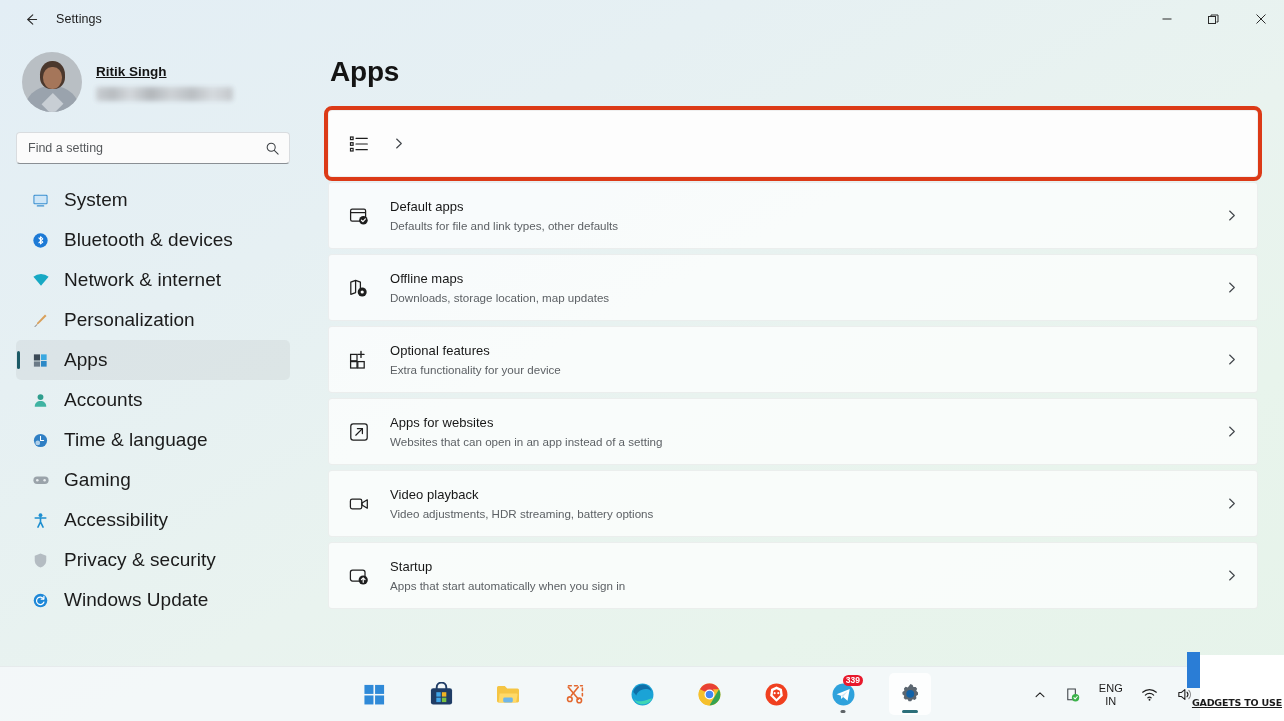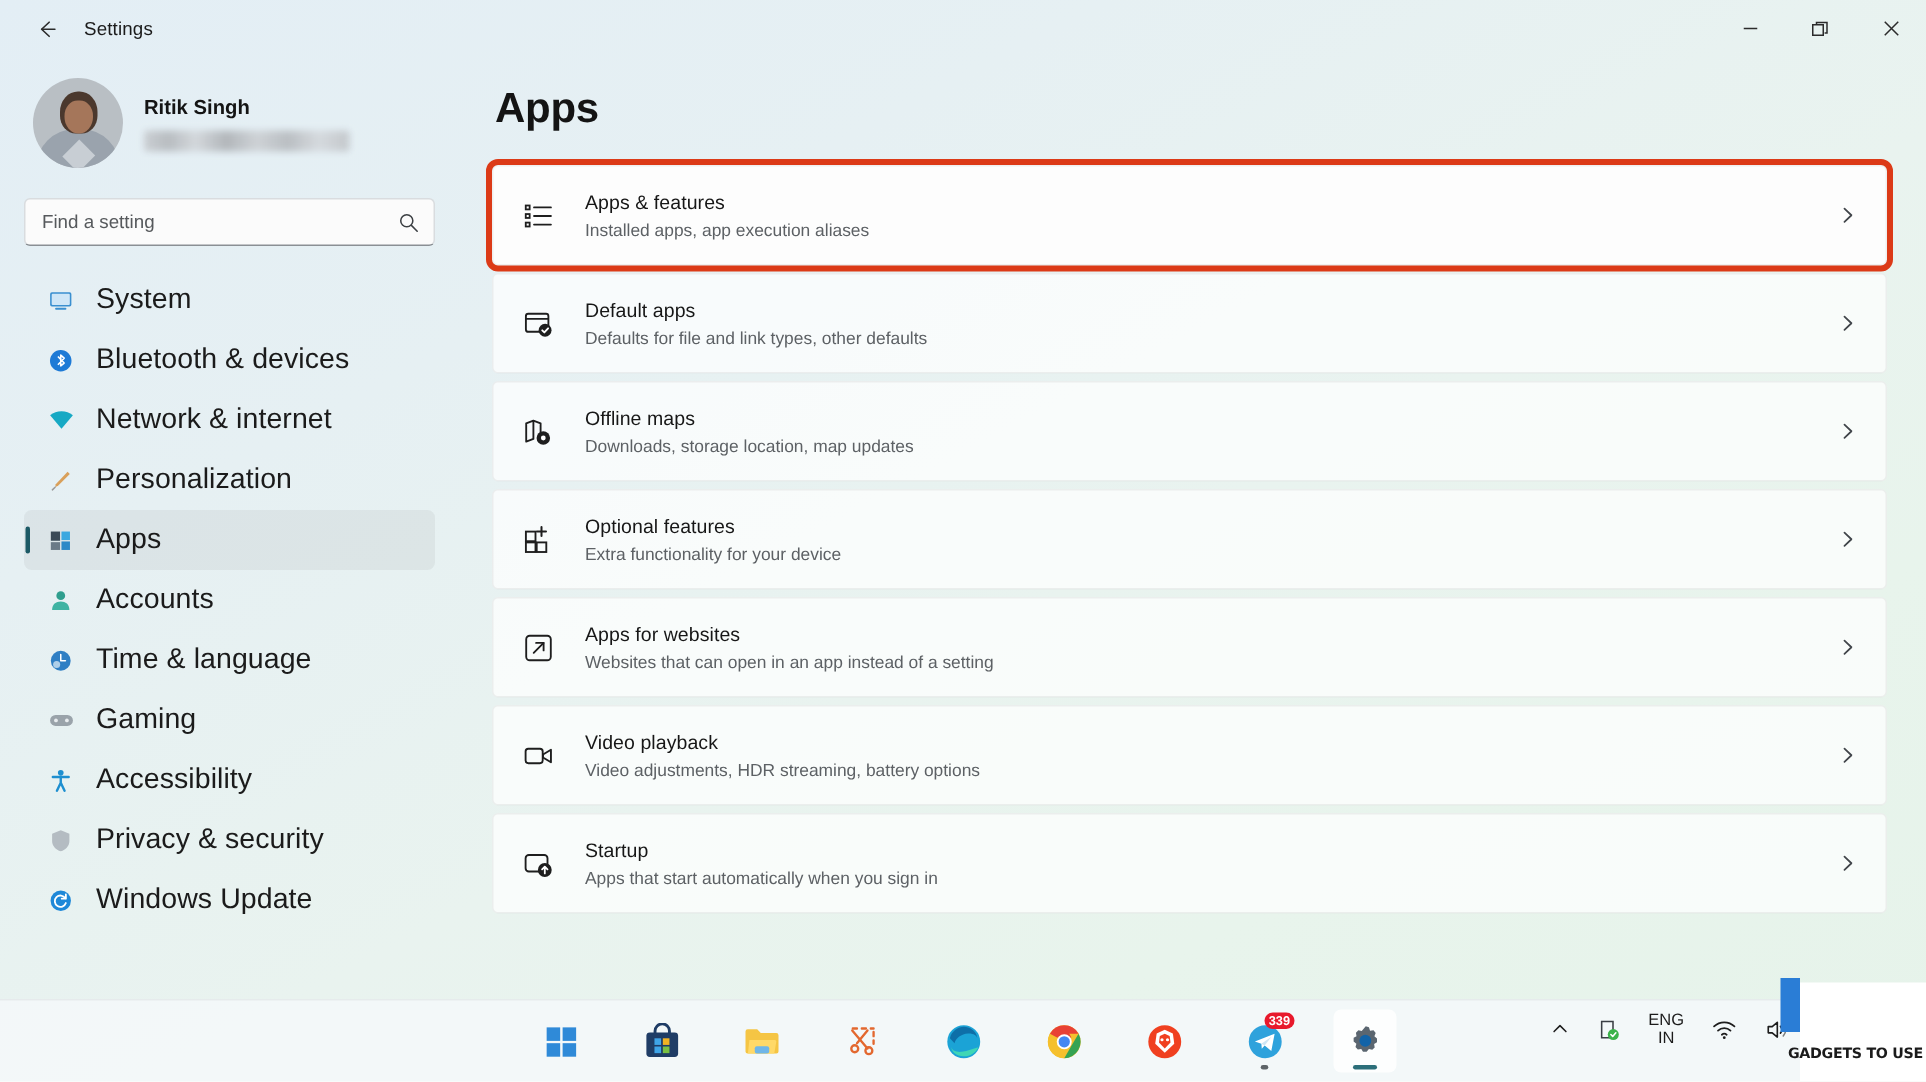--- a/index.html
+++ b/index.html
@@ -117,20 +117,21 @@
     width: 15px; height: 16px;
     background: #c8ced4;
     left: 23px; bottom: 0;
     transform: rotate(45deg);
   }
   .pname {
     font-size: 13.5px;
     font-weight: bold;
     color: #141414;
     line-height: 1.3;
+    text-decoration: underline;
   }
   .pmail-blur {
     margin-top: 7px;
     width: 137px; height: 14px;
     border-radius: 2px;
     background: linear-gradient(90deg,#c9cdd1 0%,#b6babe 12%,#d3d7db 25%,#b0b4b8 40%,#cdd1d5 55%,#b8bcc0 70%,#d5d9dd 85%,#c2c6ca 100%);
     filter: blur(2.4px);
     opacity: .95;
   }
 
@@ -296,20 +297,21 @@
     line-height: 1.1;
     min-width: 17px;
     text-align: center;
   }
 
   .tray {
     position: absolute;
     right: 8px; top: 0;
     height: 55px;
     display: flex;
+    align-items: center;
     gap: 6px;
     padding-right: 4px;
   }
   .tray-item {
     display: flex; align-items: center; justify-content: center;
     height: 38px;
     padding: 0 6px;
     border-radius: 4px;
     cursor: pointer;
     color: #1d1d1d;
@@ -348,20 +350,21 @@
   .wm-text {
     font-family: "DejaVu Sans", sans-serif;
     font-size: 9.5px;
     font-weight: bold;
     color: #1b1b1b;
     letter-spacing: -.2px;
     white-space: nowrap;
     position: absolute;
     right: 2px;
     bottom: 13px;
+    text-decoration: underline;
   }
 </style>
 </head>
 <body>
 
 <div id="app">
 
   <div class="win-body">
 
     <div class="titlebar">
@@ -545,24 +548,20 @@
 
           <div class="card highlight">
             <span class="card-ico">
               <svg width="22" height="22" viewBox="0 0 22 22" fill="none">
                 <rect x="2.5" y="4" width="2.6" height="2.6" stroke="currentColor" stroke-width="1.2"></rect>
                 <rect x="2.5" y="9.7" width="2.6" height="2.6" stroke="currentColor" stroke-width="1.2"></rect>
                 <rect x="2.5" y="15.4" width="2.6" height="2.6" stroke="currentColor" stroke-width="1.2"></rect>
                 <path d="M8 5.3 H19.3 M8 11 H19.3 M8 16.7 H19.3" stroke="currentColor" stroke-width="1.2" stroke-linecap="round"></path>
               </svg>
             </span>
-            <div class="card-text">
-              <div class="card-title">Apps &amp; features</div>
-              <div class="card-sub">Installed apps, app execution aliases</div>
-            </div>
             <span class="chev">
               <svg width="13" height="13" viewBox="0 0 14 14" fill="none">
                 <path d="M5 2.2 L10 7 L5 11.8" stroke="currentColor" stroke-width="1.25" stroke-linecap="round" stroke-linejoin="round"></path>
               </svg>
             </span>
           </div>
 
           <div class="card">
             <span class="card-ico">
               <svg width="22" height="22" viewBox="0 0 22 22" fill="none">

